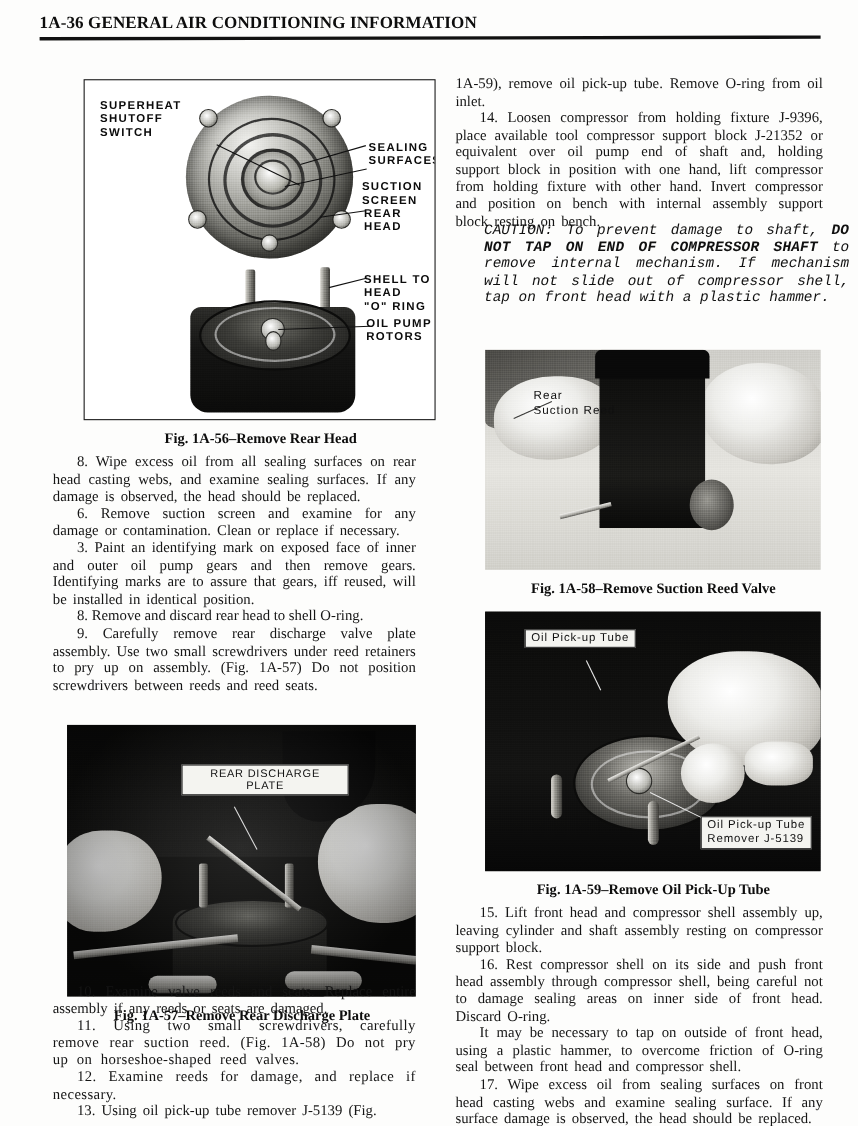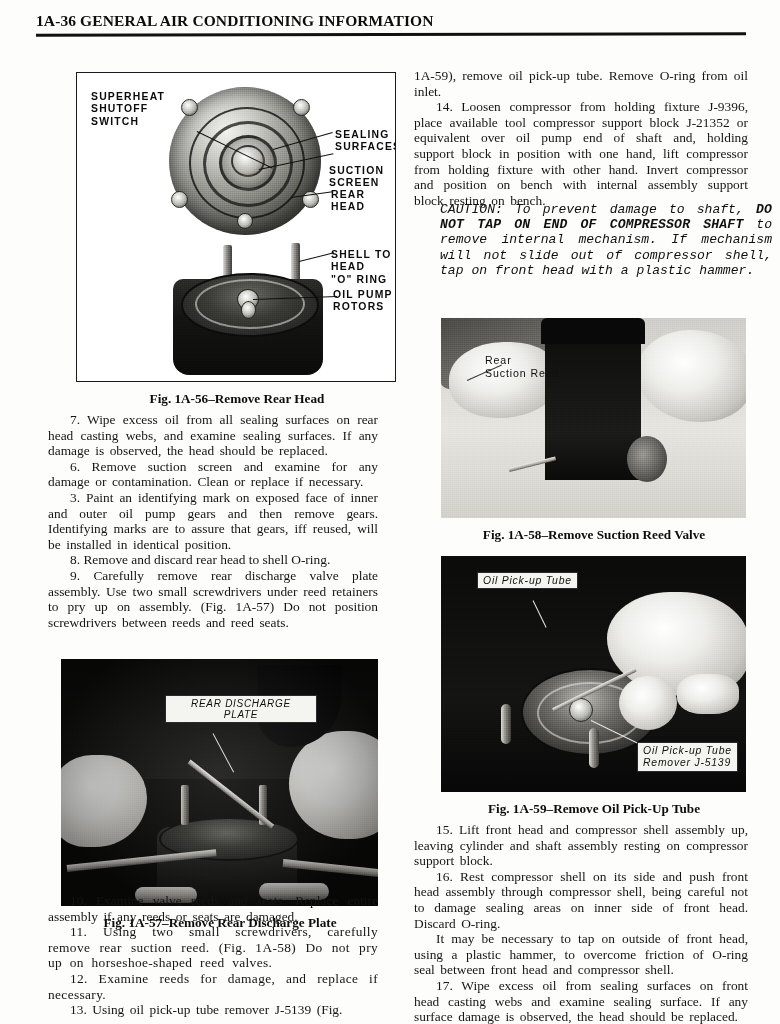--- a/index.html
+++ b/index.html
@@ -110,21 +110,20 @@
     font-weight: 600;
   }
   .callout.boxed {
     background: #f4f4f0;
     color: #111;
     padding: 1.5px 5px;
     border: 1px solid #2a2a2a;
     letter-spacing: .7px;
     text-align: center;
     font-weight: 400;
-    font-style: italic;
   }
   .callout.light {
     color: #101010;
     letter-spacing: .9px;
     font-weight: 400;
   }
   .leader {
     position: absolute;
     background: #111;
     height: 1px;
@@ -246,21 +245,21 @@
       <div class="callout" style="left:254px; top:116px;">REAR HEAD</div>
       <div class="callout" style="left:254px; top:176px;">SHELL TO HEAD
 "O" RING</div>
       <div class="callout" style="left:256px; top:216px;">OIL PUMP
 ROTORS</div>
     </div>
     <div class="fig-caption">Fig. 1A-56–Remove Rear Head</div>
   </div>
 
   <div style="position:absolute; left:48px; top:412px; width:330px;">
-    <p class="body loose">7. Wipe excess oil from all sealing surfaces on rear head casting webs, and examine sealing surfaces. If any damage is observed, the head should be replaced.</p>
+    <p class="body loose">8. Wipe excess oil from all sealing surfaces on rear head casting webs, and examine sealing surfaces. If any damage is observed, the head should be replaced.</p>
     <p class="body loose">6. Remove suction screen and examine for any damage or contamination. Clean or replace if necessary.</p>
     <p class="body loose">3. Paint an identifying mark on exposed face of inner and outer oil pump gears and then remove gears. Identifying marks are to assure that gears, iff reused, will be installed in identical position.</p>
     <p class="body">8. Remove and discard rear head to shell O-ring.</p>
     <p class="body loose">9. Carefully remove rear discharge valve plate assembly. Use two small screwdrivers under reed retainers to pry up on assembly. (Fig. 1A-57) Do not position screwdrivers between reeds and reed seats.</p>
   </div>
 
   <div class="figure" style="left:61px; top:615px; width:318px;margin-top:44px;">
     <div class="fig-photo" style="width:317px; height:247px; background:#0a0a09;">
 
       <div class="mass" style="left:0; top:0; width:317px; height:120px; background:linear-gradient(180deg,#0a0a09,#131312);"></div>

